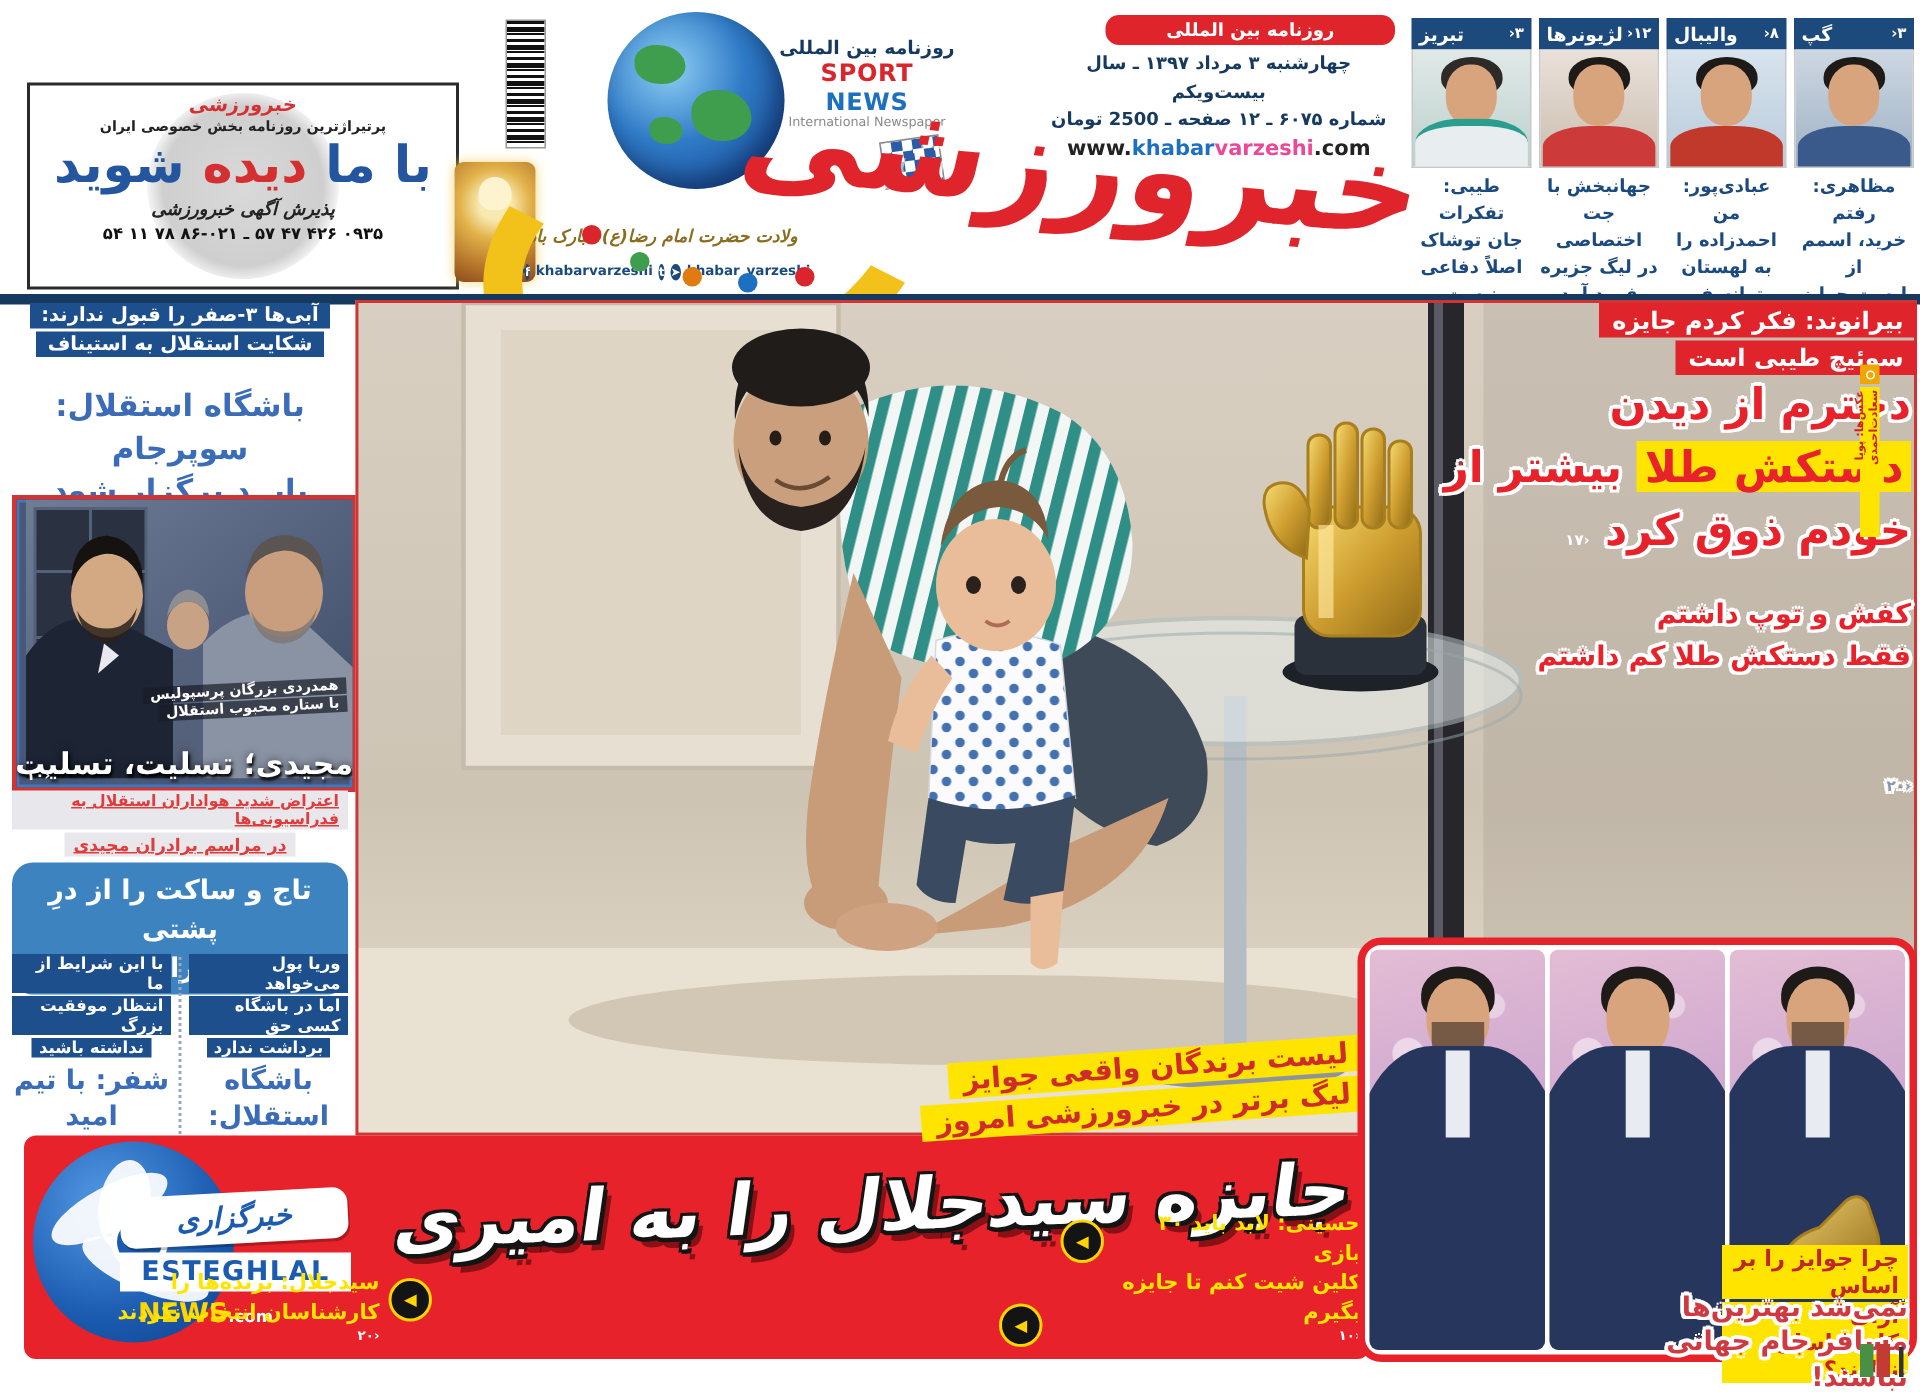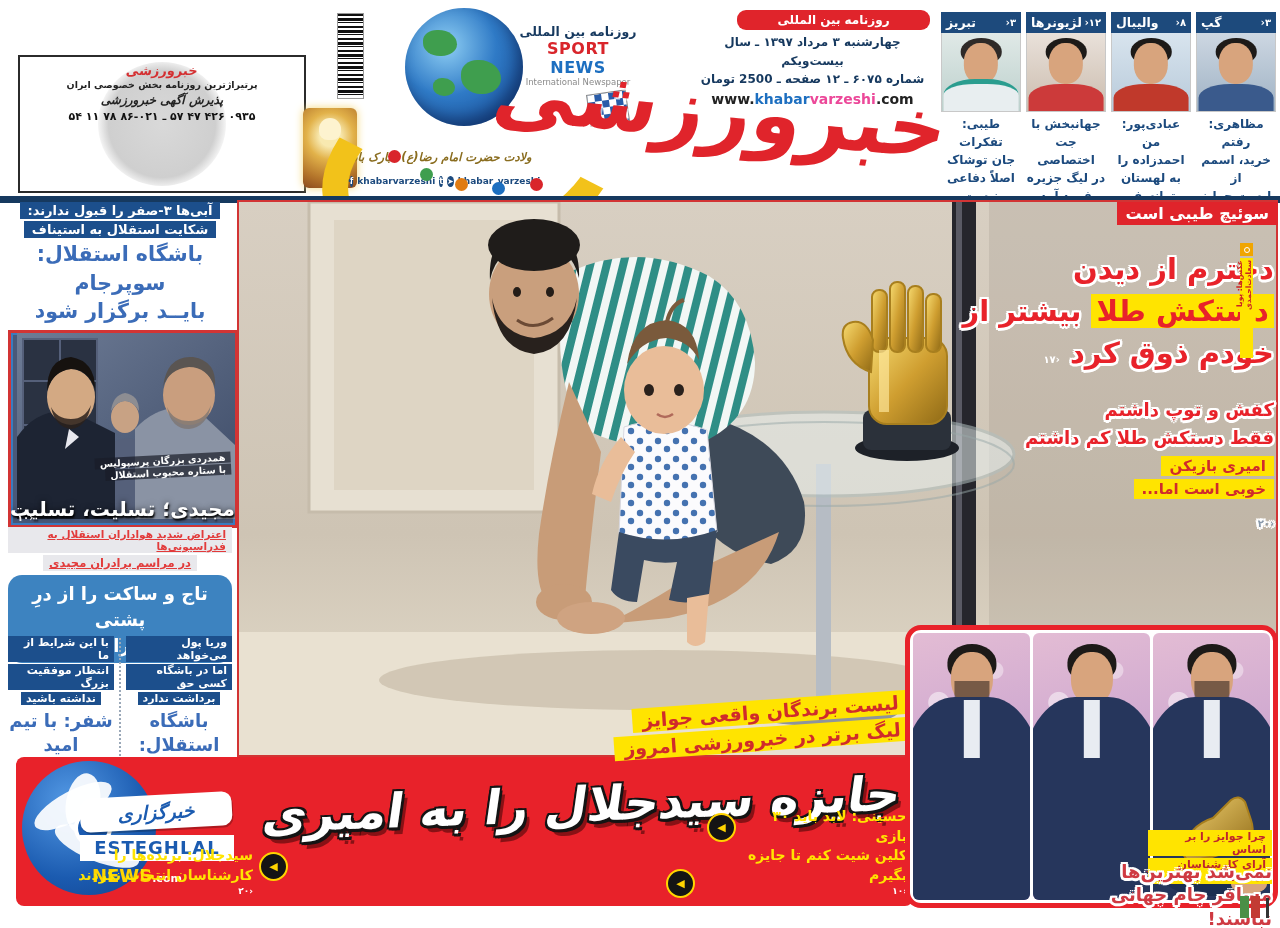--- a/index.html
+++ b/index.html
@@ -100,35 +100,40 @@
   
   .br-block{left:905px;top:625px;width:373px;height:283px;border:5px solid #e8222a;border-radius:16px;background:#fff;box-sizing:border-box;overflow:hidden;z-index:4;}
   .br-strip{position:absolute;inset:3px;display:flex;gap:3px;}
   .br-ph{flex:1;position:relative;overflow:hidden;border-radius:6px;
      background:radial-gradient(circle at 22% 26%,rgba(255,255,255,.5) 0 10px,rgba(255,255,255,0) 11px),radial-gradient(circle at 70% 14%,rgba(255,255,255,.4) 0 8px,rgba(255,255,255,0) 9px),radial-gradient(circle at 86% 50%,rgba(255,255,255,.35) 0 12px,rgba(255,255,255,0) 13px),linear-gradient(165deg,#e3bcd4 0%,#c9a3cf 55%,#a886c2 100%);}
   .bust2 .hair{position:absolute;left:50%;top:4%;width:42%;height:14%;transform:translateX(-50%);background:#1d1a18;border-radius:50% 50% 40% 40%;}
   .bust2 .head{position:absolute;left:50%;top:7%;width:36%;height:20%;transform:translateX(-50%);background:#d8a47d;border-radius:46%;}
   .bust2 .beard{position:absolute;left:50%;top:18%;width:30%;height:10%;transform:translateX(-50%);background:rgba(40,30,25,.55);border-radius:0 0 50% 50%;}
   .bust2 .suit{position:absolute;left:50%;top:24%;width:120%;height:80%;transform:translateX(-50%);background:#26365c;border-radius:38% 38% 0 0;}
   .bust2 .shirt{position:absolute;left:50%;top:25%;width:14%;height:22%;transform:translateX(-50%);background:#e8ecf2;}
-  .br-kicker{right:8px;top:830px;z-index:8;font-size:11px;}
+  .br-kicker{right:8px;top:830px;z-index:8;font-size:15px;}
   .br-kicker .pill-y{padding:0 6px;margin-bottom:2px;background:#ffe400;color:#c0262c;}
   .br-headline{left:1066px;top:860px;width:206px;text-align:right;color:#cf3a42;font-weight:bold;font-size:18px;line-height:1.3;z-index:8;}
   
   .mark{z-index:50;}
 </style>
 </head>
 <body>
 
 <div id="page">
 
   <div class="abs ad-box">
     <div class="ad-circle"></div>
     <div class="ad-brand">خبرورزشی</div>
     <div class="ad-tagline">پرتیراژترین روزنامه بخش خصوصی ایران</div>
+    <div class="ad-slogan">
+      <span style="color:#2456a0">با ما</span>
+      <span style="color:#d43032">دیده</span>
+      <span style="color:#2456a0">شوید</span>
+    </div>
     <div class="ad-sub">پذیرش آگهی خبرورزشی</div>
     <div class="ad-phones">۰۹۳۵ ۴۲۶ ۴۷ ۵۷ ـ ۰۲۱-۸۶ ۷۸ ۱۱ ۵۴</div>
   </div>
 
   <div class="abs barcode"></div>
   <div class="abs shrine">
       <div class="shrine-dome"></div>
     </div>
   <div class="abs occasion">ولادت حضرت امام رضا(ع) مبارک باد</div>
   <div class="abs socials">
@@ -235,21 +240,21 @@
 جان توشاک
 اصلاً دفاعی
 نیست</div>
   </div>
 
   <div class="abs divider"></div>
 
   <div class="abs lc" style="top:202px">
     <span class="pill-b" style="font-size:13px">آبی‌ها ۳-صفر را قبول ندارند:</span>
     <span class="pill-b" style="font-size:13px">شکایت استقلال به استیناف</span>
-    <div class="blue-h ml" style="font-size:20.5px;line-height:1.4;margin-top:2px;white-space:pre-line">باشگاه استقلال: سوپرجام
+    <div class="blue-h ml" style="font-size:20.5px;line-height:1.4;margin-top:18px;white-space:pre-line">باشگاه استقلال: سوپرجام
 بایــد برگزار شود</div>
     <span class="pg">‹۱۷</span>
   </div>
 
   <div class="abs photo-box">
     <svg width="218" height="186" viewBox="0 0 218 186">
       <defs>
           <linearGradient id="lg" x1="0" y1="0" x2="1" y2="1">
             <stop offset="0" stop-color="#6e7c96"></stop>
             <stop offset="1" stop-color="#3c4a66"></stop>
@@ -396,33 +401,30 @@
       </g>
     </svg>
   </div>
 
   <div class="abs credit-cam mark"></div>
   <div class="abs credit-tag">
       <span>عکس‌ها: پویا سعادت‌احمدی</span>
     </div>
 
   <div class="abs ms-kicker">
+    <span>بیرانوند: فکر کردم جایزه</span>
     <span>سوئیچ طیبی است</span>
   </div>
   <div class="abs ms-headline stroke-w">
     <div class="row">دخترم از دیدن</div>
     <div class="row"><span class="hl-y">دستکش طلا</span><span> بیشتر از</span></div>
     <div class="row"><span>خودم ذوق کرد</span> <span class="pg" style="color:#fff;text-shadow:none">‹۱۷</span></div>
   </div>
   <div class="abs ms-sub stroke-w ml">کفش و توپ داشتم
 فقط دستکش طلا کم داشتم</div>
-  <div class="abs ms-ykicker">
-    <span class="pill-y">امیری بازیکن</span>
-    <span class="pill-y">خوبی است اما...</span>
-  </div>
   <div class="abs branko stroke-w">
     <span class="pg">‹۲۰</span>
   </div>
 
   <div class="abs banner">
     <div class="banner-kicker">
       <span class="pill-y">لیست برندگان واقعی جوایز</span>
       <span class="pill-y">لیگ برتر در خبرورزشی امروز</span>
     </div>
     <div class="banner-clip">

